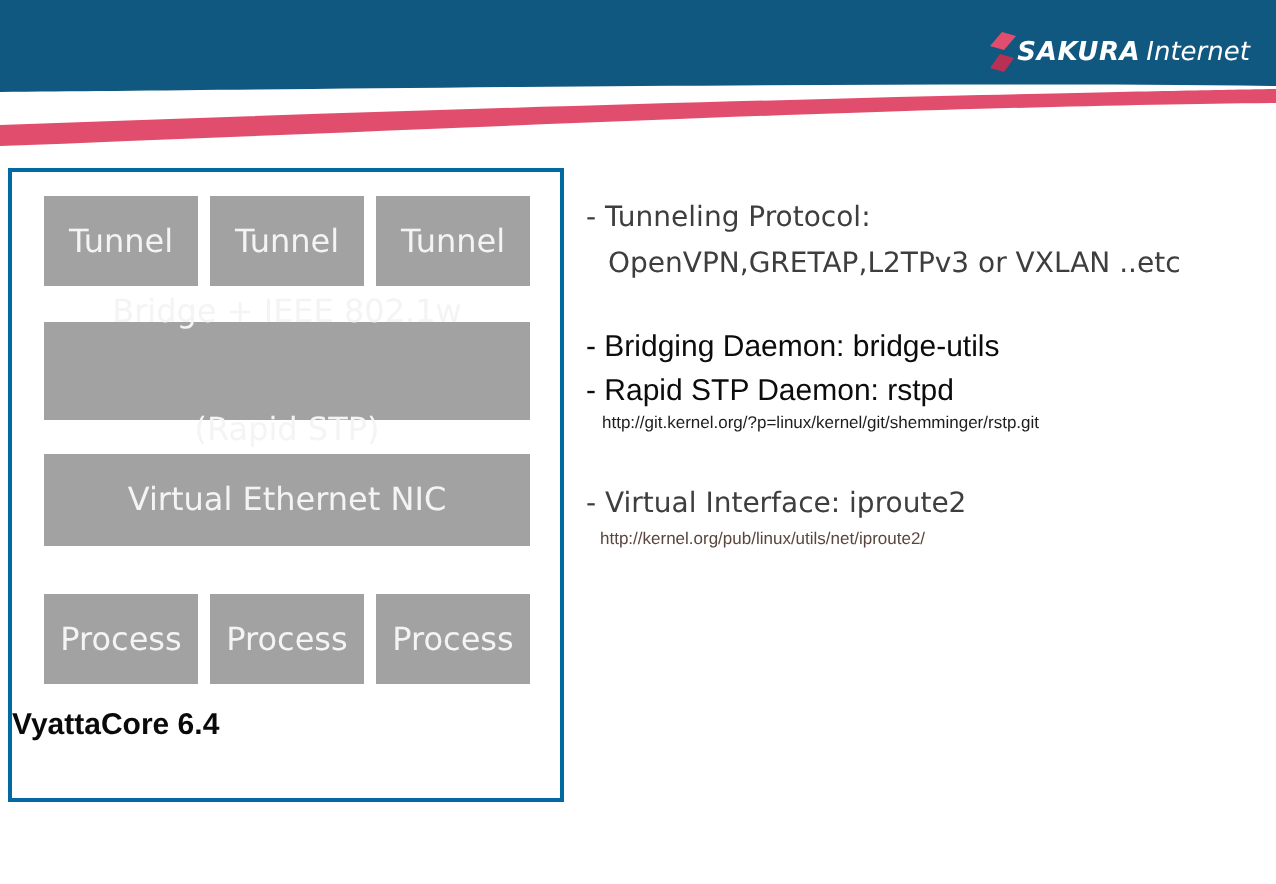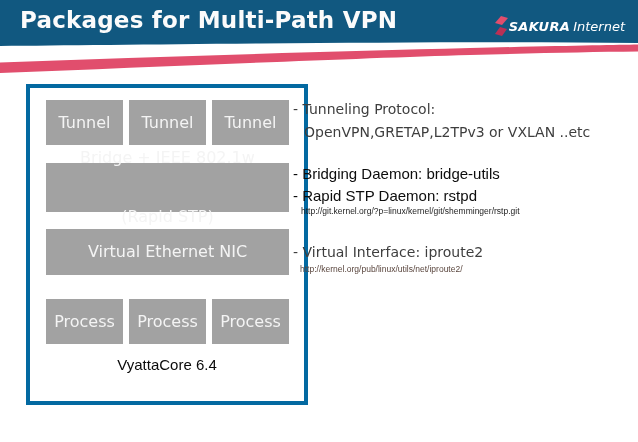--- a/index.html
+++ b/index.html
@@ -25,38 +25,38 @@
     position:absolute;top:16px;right:13px;display:flex;align-items:center;
     gap:0;color:#ffffff;
   }
   .logo-text{font-size:13px;font-style:italic;white-space:nowrap;font-family:"DejaVu Sans",sans-serif;}
   .logo-text .brand{font-weight:bold;letter-spacing:.3px;}
   .logo-text .suffix{font-weight:normal;margin-left:3px;}
 
   
   .diagram{
     position:absolute;left:4px;top:84px;width:274px;height:313px;
-    background:#fff;border:4px solid #0369a1;margin-left:22px;
+    background:#fff;border:2px solid #0369a1;
   }
   .gbox{
     position:absolute;background:var(--box-gray);color:#f4f4f4;
     display:flex;align-items:center;justify-content:center;
     font-size:16px;text-align:center;line-height:22px;
   }
   .tunnel-1{left:16px;top:12px;width:77px;height:45px;}
   .tunnel-2{left:99px;top:12px;width:77px;height:45px;}
   .tunnel-3{left:182px;top:12px;width:77px;height:45px;}
   .bridge  {left:16px;top:75px;width:243px;height:49px;flex-direction:column;gap:37px;}
   .nic     {left:16px;top:141px;width:243px;height:46px;}
   .process-1{left:16px;top:211px;width:77px;height:45px;}
   .process-2{left:99px;top:211px;width:77px;height:45px;}
   .process-3{left:182px;top:211px;width:77px;height:45px;}
   .platform-caption{
-    position:absolute;left:0;top:268px;width:100%;text-align:center;
-    font-family:"Liberation Sans",sans-serif;font-weight:normal;
+    position:absolute;left:0;top:268px;width:100%;
+    font-family:"Liberation Sans",sans-serif;font-weight:bold;
     font-size:15px;color:#0a0a0a;
   }
 
   
   .note{position:absolute;white-space:nowrap;}
   .note-gray{font-family:"DejaVu Sans",sans-serif;font-size:14px;color:#3e3e3e;}
   .note-black{font-family:"Liberation Sans",sans-serif;font-size:15px;color:#0c0c0c;}
   .note-url{font-family:"Liberation Sans",sans-serif;font-size:8.5px;}
   .n-tunneling{left:293px;top:101px;}
   .n-protocols{left:304px;top:124px;}
@@ -77,21 +77,20 @@
 <body>
 
 <div class="slide">
 
   <svg class="header-wave" width="638" height="80" viewBox="0 0 638 80" aria-hidden="true">
     <path style="fill:var(--header-blue,#115880)" d="M0,0 H638 V43 C520,41.5 380,42.5 260,43.5 C150,44.5 60,45.5 0,46 Z"></path>
     <path style="fill:var(--accent-red,#e14e6d)" d="M0,62.5 C160,56.5 330,51.5 470,48 C565,45.8 615,44.9 638,44.5
              L638,51.5 C590,52 540,53 470,55 C350,58.5 170,66.5 0,73 Z"></path>
   </svg>
 
-  <h1 class="slide-title">Packages for Multi-Path VPN</h1>
 
   <div class="logo">
     <svg width="15" height="21" viewBox="0 0 15 21" aria-hidden="true">
       <polygon points="7,0 14,2 8,9 1,7" style="fill:var(--accent-red,#e14e6d)"></polygon>
       <polygon points="6,11 13,13 8,20 1,18" style="fill:var(--logo-red-dark,#b93055)"></polygon>
     </svg>
     <span class="logo-text"><span class="brand">SAKURA</span><span class="suffix">Internet</span></span>
   </div>
 
   <div class="diagram">

